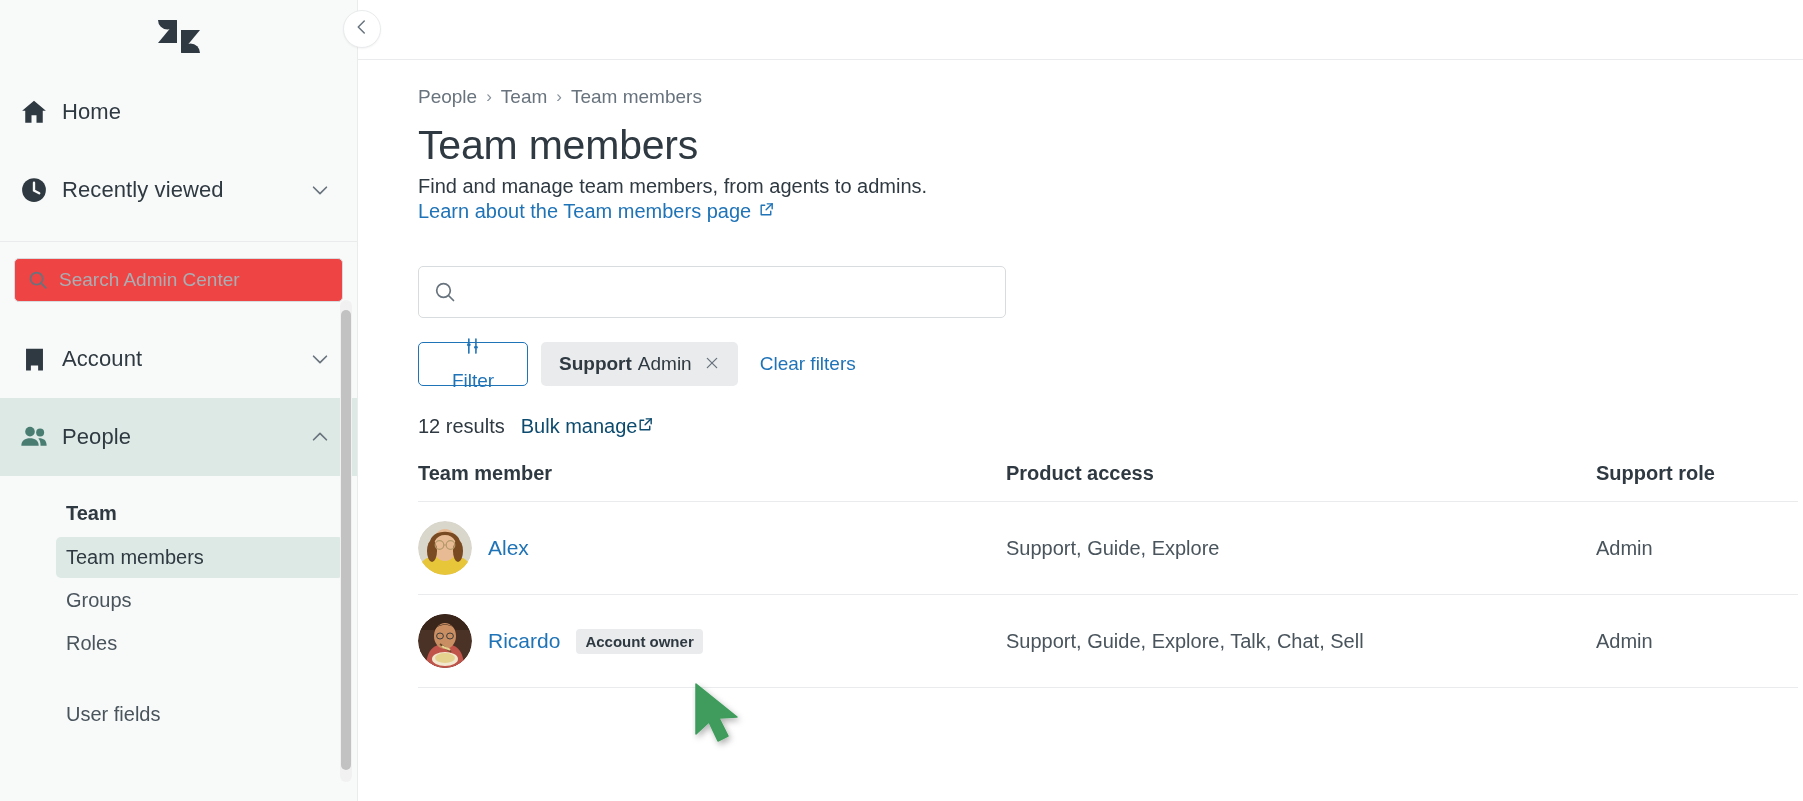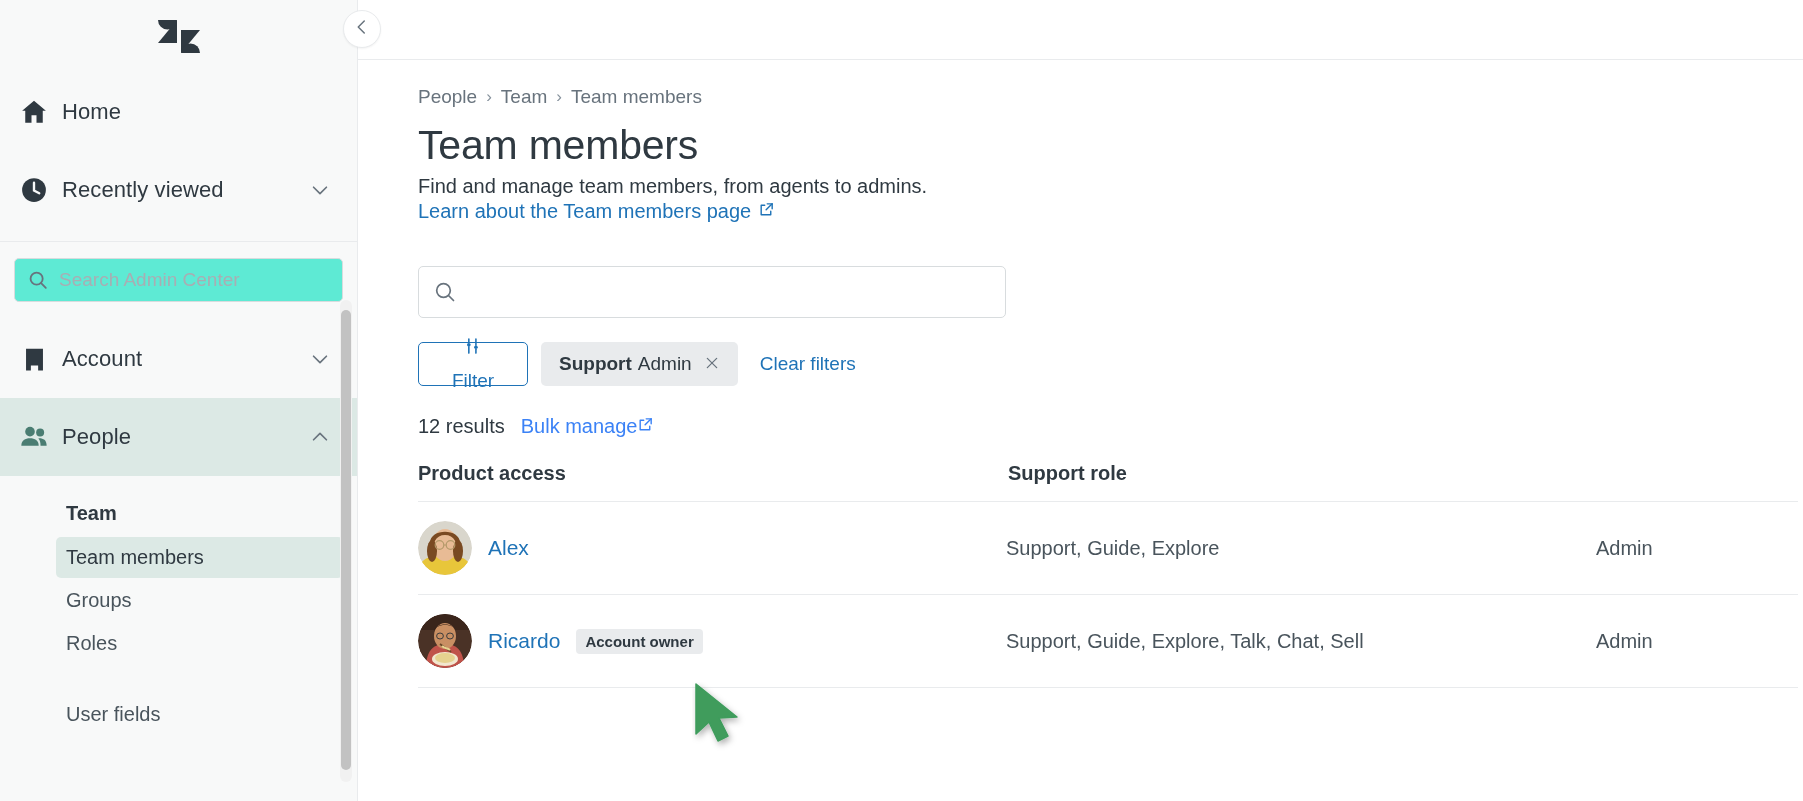--- a/index.html
+++ b/index.html
@@ -47,21 +47,21 @@
     letter-spacing: .1px;
   }
   .chev { width: 22px; height: 22px; flex: 0 0 22px; color: #68737d; }
 
   .nav-divider { height: 1px; background: #e9ebed; margin: 0; }
 
   .search-wrap { padding: 16px 14px 18px 14px; }
   .search-box {
     display: flex; align-items: center;
     height: 44px;
-    background: #5eead4;
+    background: #ef4444;
     border: 1px solid #d8dcde;
     border-radius: 5px;
     padding: 0 12px;
   }
   .search-box .s-ico { width: 22px; height: 22px; color: #68737d; flex: 0 0 22px; margin-right: 10px;}
   .search-box input {
     border: 0; outline: none; background: transparent;
     font-family: "Liberation Sans", sans-serif;
     font-size: 19px; color: #2f3941; width: 100%;
   }
@@ -175,21 +175,21 @@
   .clear-filters {
     font-size: 19px; color: #1f73b7; cursor: pointer; margin-left: 9px;
   }
 
   .results-row {
     margin-top: 29px;
     display: flex; align-items: flex-start; gap: 16px;
     font-size: 20px; color: #2f3941;
   }
   .bulk-link {
-    color: #3b82f6; display: inline-flex; align-items: center; 
+    color: #0c4a6e; display: inline-flex; align-items: center; 
     cursor: pointer; text-decoration: none;
   }
 
   
   .tbl { margin-top: 24px; width: 1380px; }
   .tbl-head {
     display: flex; align-items: center;
     padding-bottom: 16px;
     border-bottom: 1px solid #e9ebed;
   }
@@ -406,20 +406,21 @@
               <path d="M13 4 H20 V11"></path>
                 <path d="M20 4 L11.5 12.5"></path>
                 <path d="M18 14.5 V19.5 H4.5 V6 H9.5"></path>
             </svg>
           </span>
         </a>
       </div>
 
       <div class="tbl">
         <div class="tbl-head">
+          <div class="col-member">Team member</div>
           <div class="col-product">Product access</div>
           <div class="col-role">Support role</div>
         </div>
 
         <div class="tbl-row">
           <div class="col-member member-cell">
             <span class="avatar">
               <svg width="54" height="54" viewBox="0 0 54 54">
                 <defs>
                     <clipPath id="c1">

